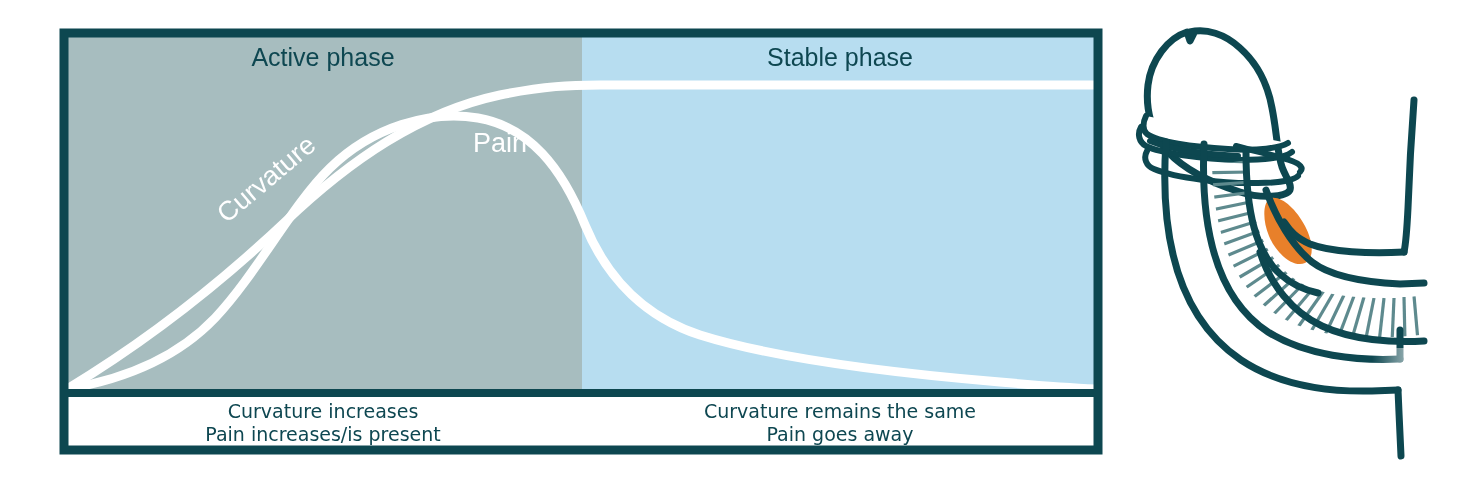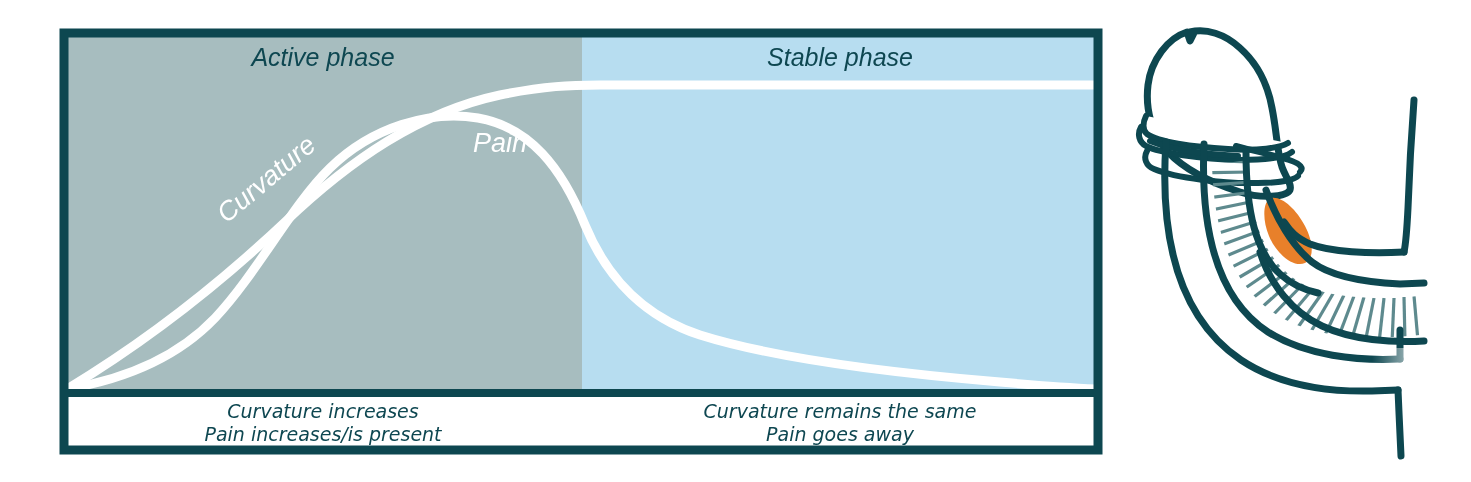--- a/index.html
+++ b/index.html
@@ -11,21 +11,20 @@
     width: 1471px;
     height: 482px;
     font-family: "Liberation Sans", sans-serif;
     overflow: hidden;
     position: relative;
   }
   #root {
     position: relative;
     width: 1471px;
     height: 482px;
-    font-style: italic;
   }
   .figure-svg {
     position: absolute;
     left: 0;
     top: 0;
     width: 1471px;
     height: 482px;
   }
   .phase-title {
     font-family: "Liberation Sans", sans-serif;

